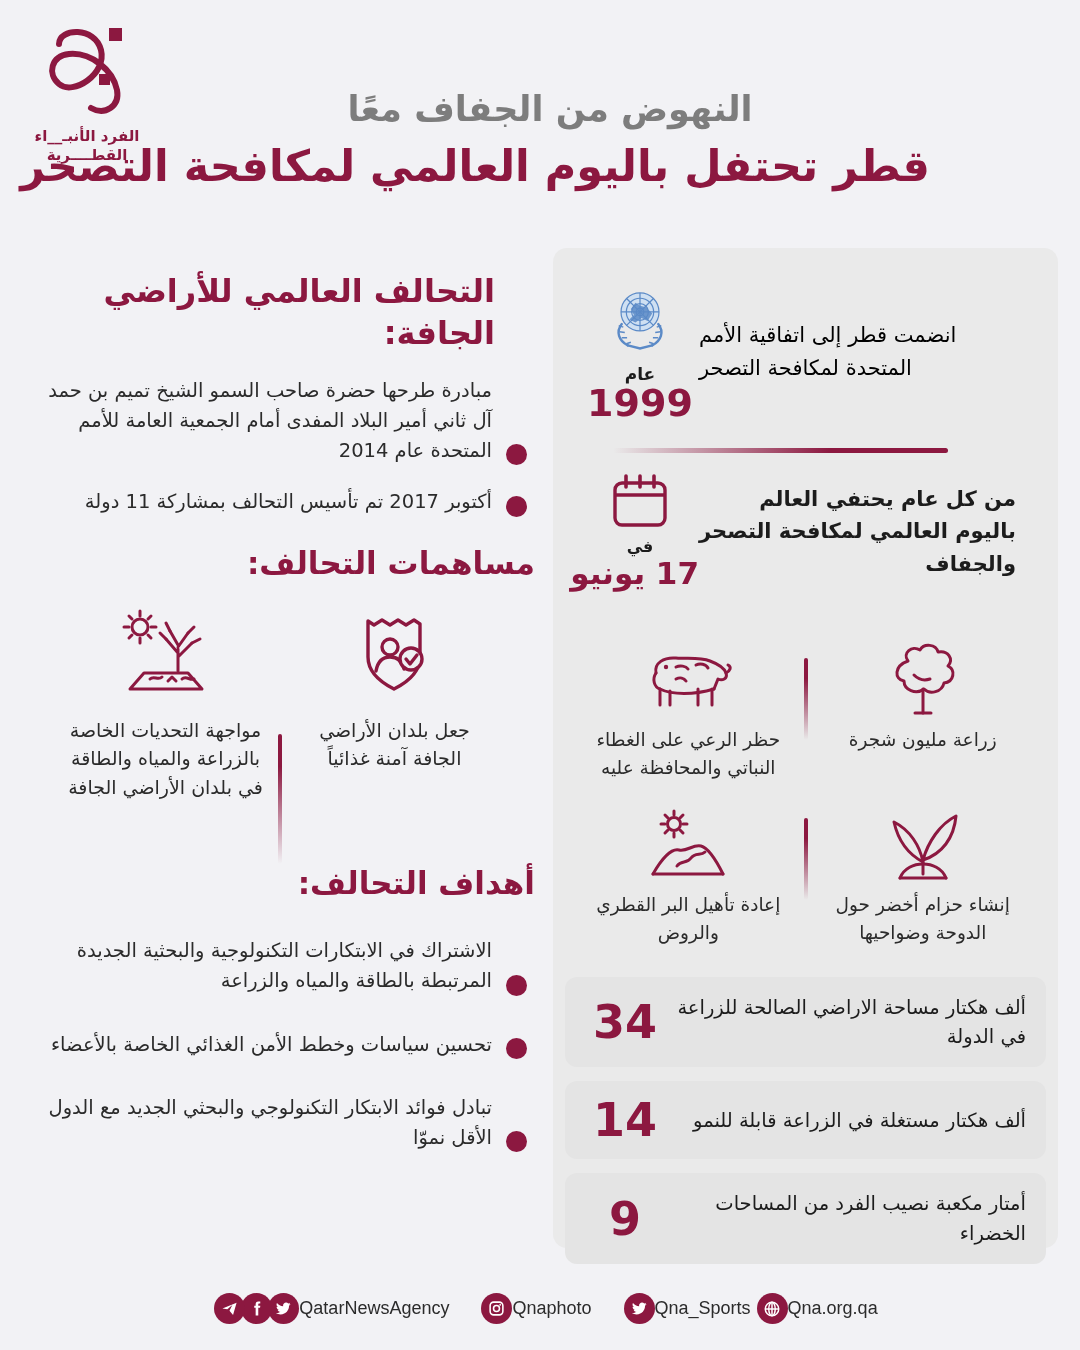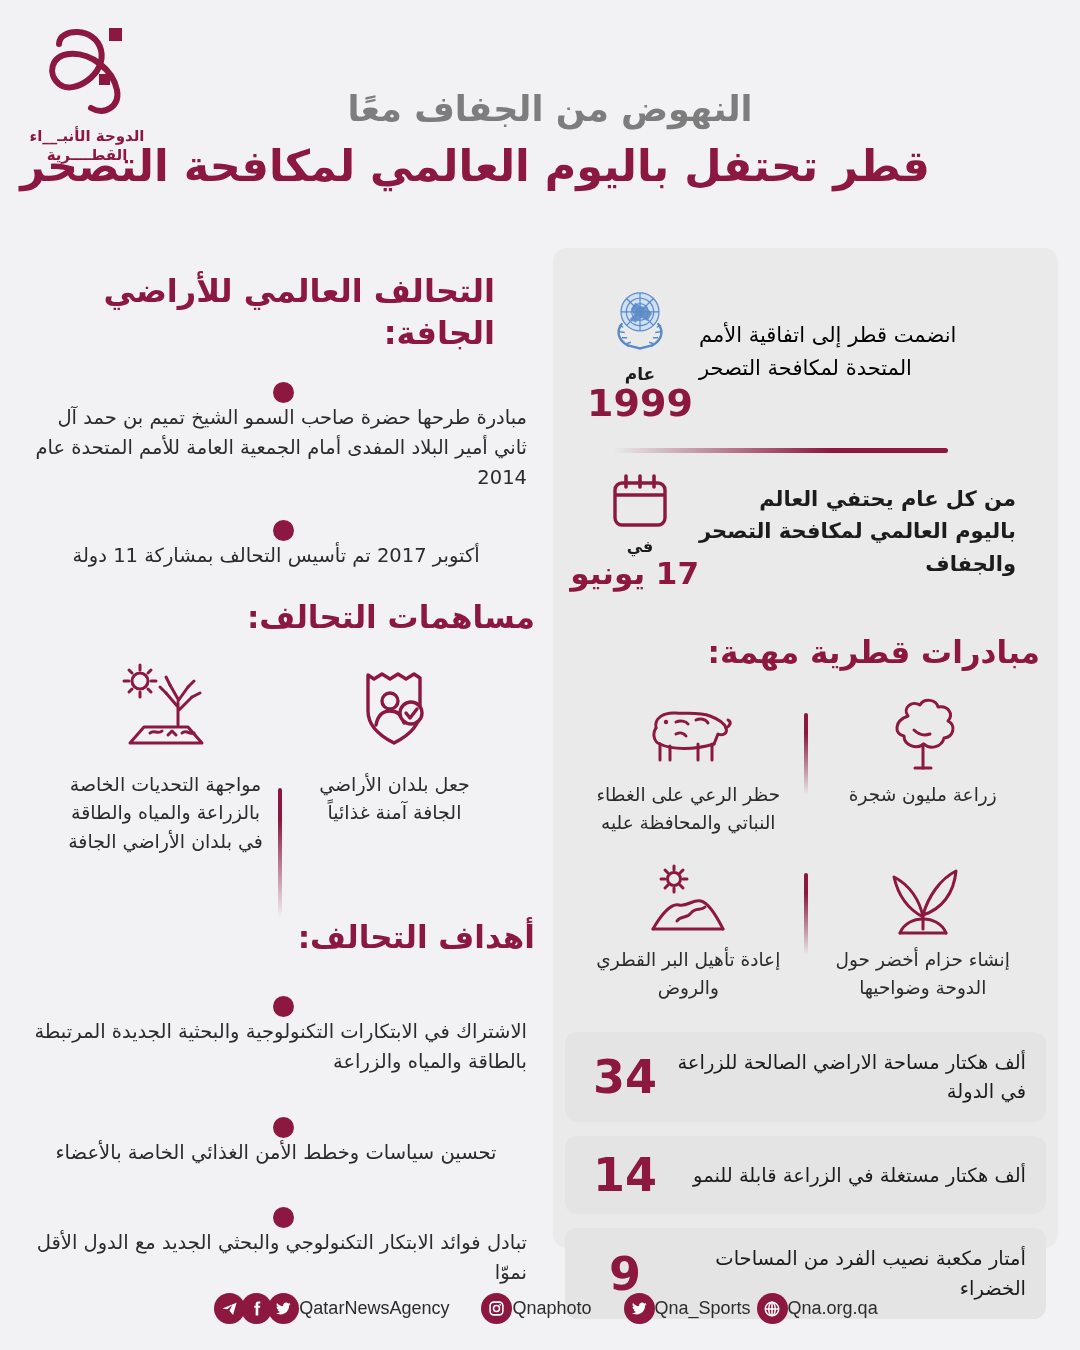--- a/index.html
+++ b/index.html
@@ -107,25 +107,24 @@
   }
 
   
   .alliance-head {
     margin-top: 22px;
     padding: 0 40px;
   }
   .bullets { margin: 22px 0 0 0; padding: 0; list-style: none; }
   .bullet-row {
     display: flex;
-    align-items: center;
+    align-items: flex-end;
     justify-content: flex-start;
     margin-bottom: 22px;
     padding-right: 8px;
-    flex-direction: column;
   }
   .dot {
     flex: 0 0 auto;
     width: 21px;
     height: 21px;
     border-radius: 50%;
     background: #8c1840;
     margin-top: 6px;
     margin-left: 14px;
   }
@@ -349,21 +348,21 @@
 <div class="page">
 
   <div class="header">
 
     <div class="logo">
       <svg width="96" height="104" viewBox="0 0 96 104">
         <path d="M20 22 C20 6, 56 4, 62 28 C68 52, 34 74, 20 62 C8 52, 12 34, 30 32 C52 30, 74 48, 78 68 C81 84, 66 94, 52 86" fill="none" stroke="#8c1840" stroke-width="6" stroke-linecap="round"></path>
         <rect x="70" y="6" width="13" height="13" fill="#8c1840"></rect>
         <rect x="60" y="52" width="11" height="11" fill="#8c1840"></rect>
       </svg>
-      <div class="logo-text">الدوحة الأنبـ__اء</div>
+      <div class="logo-text">الفرد الأنبـ__اء</div>
       <div class="logo-text">القطــــرية</div>
     </div>
 
     <div class="title-wrap">
       <h1 class="title-1">النهوض من الجفاف معًا</h1>
       <h2 class="title-2">قطر تحتفل باليوم العالمي لمكافحة التصحر</h2>
     </div>
   </div>
 
   <div class="columns">
@@ -411,21 +410,20 @@
             <line x1="17" y1="3" x2="17" y2="14" stroke="#8c1840" stroke-width="3.6" stroke-linecap="round"></line>
             <line x1="31" y1="3" x2="31" y2="14" stroke="#8c1840" stroke-width="3.6" stroke-linecap="round"></line>
             <line x1="45" y1="3" x2="45" y2="14" stroke="#8c1840" stroke-width="3.6" stroke-linecap="round"></line>
           </svg>
           <div class="date-fi">في</div>
           <div class="date-value">17 يونيو</div>
         </div>
       </div>
 
       <div class="inits">
-        <h3 class="sec-head inits-head">مبادرات قطرية مهمة:</h3>
 
         <div class="inits-grid">
           <div class="vdiv vdiv-init-a"></div>
           <div class="vdiv vdiv-init-b"></div>
 
           <div class="init-cell">
             <div class="init-icon">
               <svg width="78" height="80" viewBox="0 0 78 80">
                 <g fill="none" stroke="#8c1840" stroke-width="3" stroke-linecap="round" stroke-linejoin="round">
                   <path d="M24 20 C18 12, 28 4, 36 9 C40 2, 52 3, 54 11 C64 9, 70 18, 64 25

